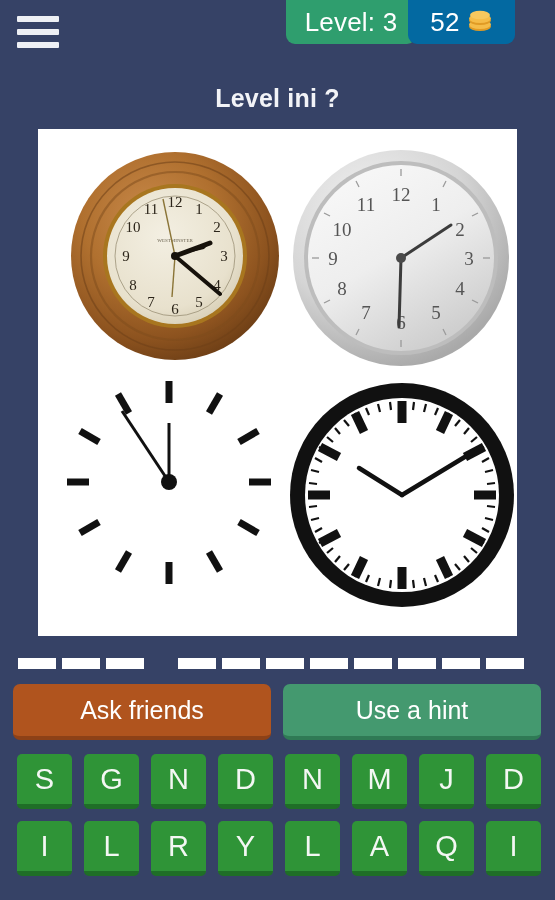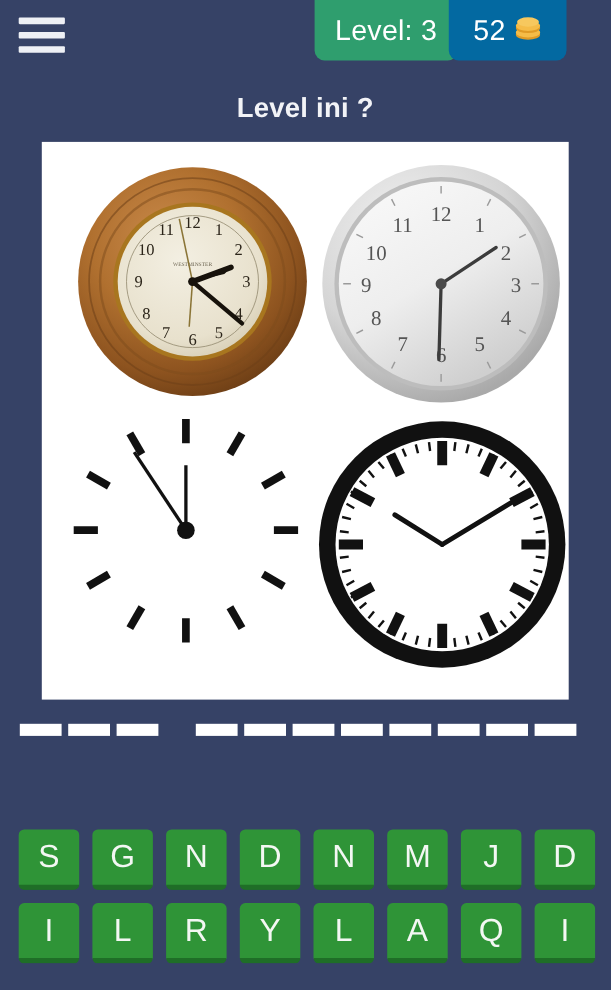--- a/index.html
+++ b/index.html
@@ -17,21 +17,21 @@
   .menu-btn {
     position:absolute; left:17px; top:16px;
     width:42px; height:32px;
     display:flex; flex-direction:column; justify-content:space-between;
     cursor:pointer;
   }
   .menu-btn span { display:block; width:42px; height:6px; background:#eef0f5; border-radius:1px; }
 
   .badge {
     position:absolute; top:0;
-    height:55px;
+    height:44px;
     border-bottom-left-radius:9px; border-bottom-right-radius:9px;
     display:flex; align-items:center; justify-content:center;
     color:#ffffff; font-size:26px; font-weight:400;
     letter-spacing:.2px;
   }
   .level-badge { left:286px; width:130px; background:#2f9e6e; }
   .coins-badge { left:408px; width:107px; background:#0369a1; gap:7px; }
   .coin-icon { font-size:25px; line-height:1; position:relative; top:1px; }
 
   
@@ -328,20 +328,28 @@
       <div class="dash" style="width: 38px; margin-right: 6px;"></div>
       <div class="dash" style="width: 38px; margin-right: 6px;"></div>
       <div class="dash" style="width: 38px; margin-right: 6px;"></div>
       <div class="dash" style="width: 38px; margin-right: 6px;"></div>
       <div class="dash" style="width: 38px; margin-right: 6px;"></div>
       <div class="dash" style="width: 38px; margin-right: 6px;"></div>
       <div class="dash" style="width: 38px; margin-right: 6px;"></div>
       <div class="dash" style="width: 38px; margin-right: 0px;"></div>
     </div>
 
+  <div class="actions">
+    <div class="action-btn ask-btn">
+      <span>Ask friends</span>
+    </div>
+    <div class="action-btn hint-btn">
+      <span>Use a hint</span>
+    </div>
+  </div>
 
   <div class="keyboard">
       <div class="key-row">
         <div class="key">S</div>
         <div class="key">G</div>
         <div class="key">N</div>
         <div class="key">D</div>
         <div class="key">N</div>
         <div class="key">M</div>
         <div class="key">J</div>

